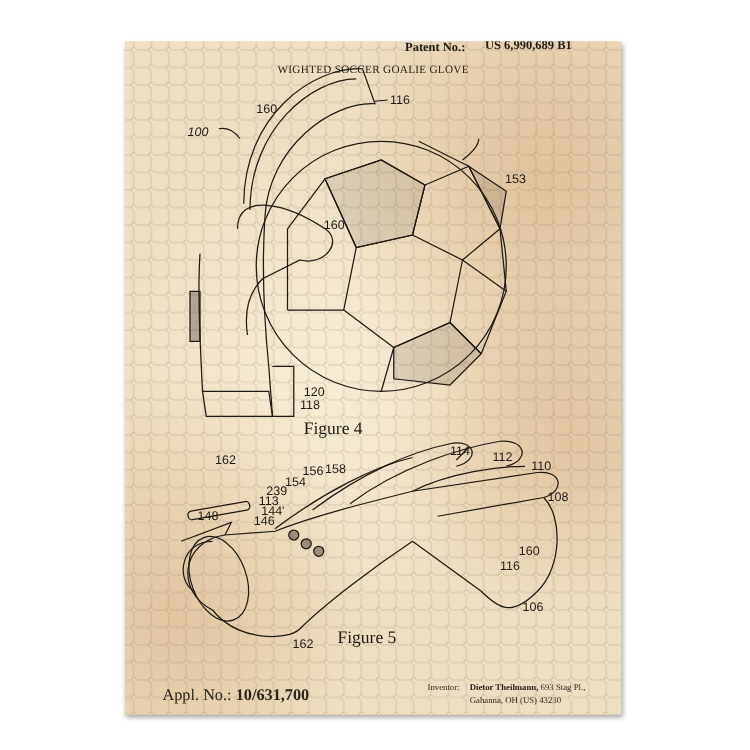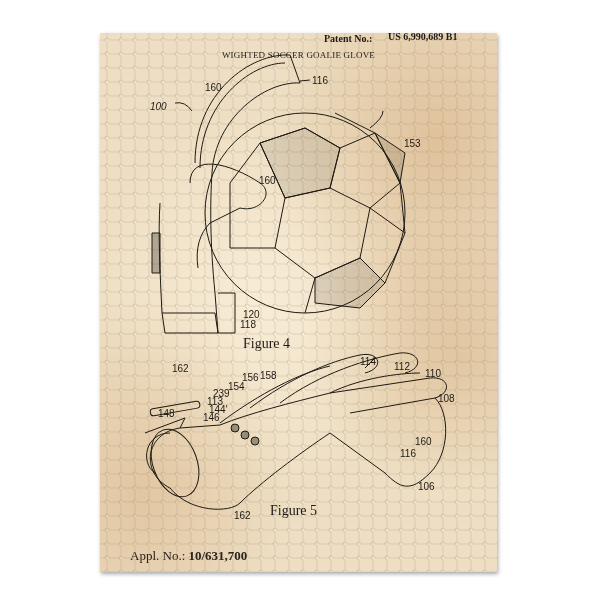--- a/index.html
+++ b/index.html
@@ -151,13 +151,21 @@
   <span class="ref" style="left:315px;top:403px;">160</span>
   <span class="ref" style="left:300px;top:415px;">116</span>
   <span class="ref" style="left:318px;top:448px;">106</span>
   <span class="ref" style="left:134px;top:477px;">162</span>
   <span class="fig-label" style="left:170px;top:470px;">Figure 5</span>
 
   <div class="footer-appl">
     <span>Appl. No.:</span>
     <b>10/631,700</b>
   </div>
+  <div class="footer-inv">
+    <span class="lbl">Inventor:</span>
+    <span class="val">
+      <b>Dietor Theilmann,</b>
+      <span>693 Stag Pl.,</span><br>
+      <span>Gahanna, OH (US) 43230</span>
+    </span>
+  </div>
 </div>
 
 </body></html>

